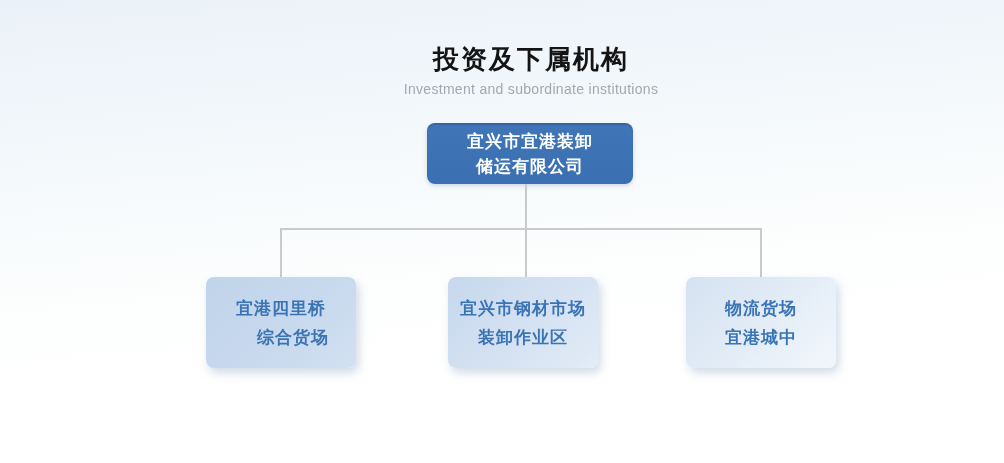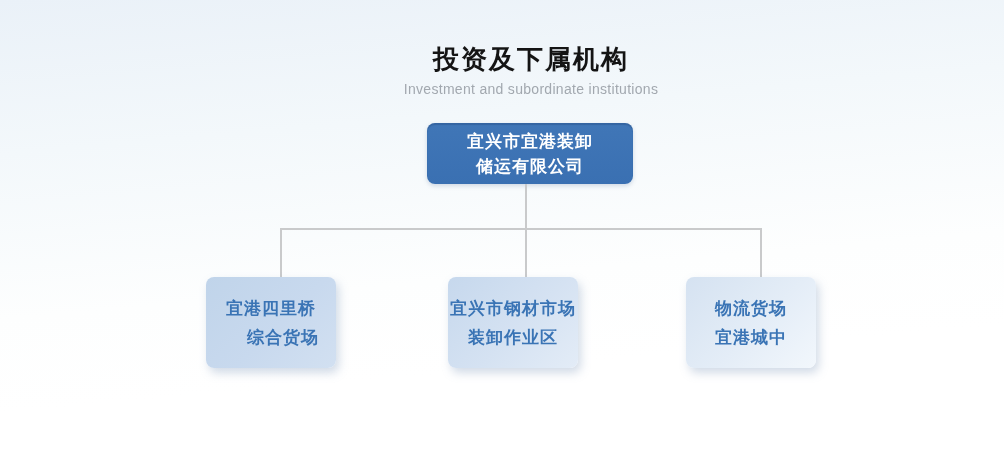--- a/index.html
+++ b/index.html
@@ -56,21 +56,21 @@
     height: 61px;
     background: linear-gradient(180deg, #4076b7 0%, #3a70b2 100%);
     box-shadow: inset 0 2px 1px rgba(20, 50, 100, 0.25), 0 2px 4px rgba(90, 120, 160, 0.25);
     color: #ffffff;
     font-size: 17px;
     line-height: 25px;
     letter-spacing: 1px;
   }
   .child-node {
     top: 277px;
-    width: 130px;
+    width: 150px;
     height: 91px;
     font-size: 17px;
     line-height: 29px;
     letter-spacing: 1px;
     box-shadow: 3px 5px 10px rgba(125, 152, 185, 0.35);
   }
   .child-node .line { display: block; }
   .child-1 {
     left: 182px;
     background: linear-gradient(135deg, #c0d4ea 0%, #c8d9ee 55%, #d2e0f1 100%);

